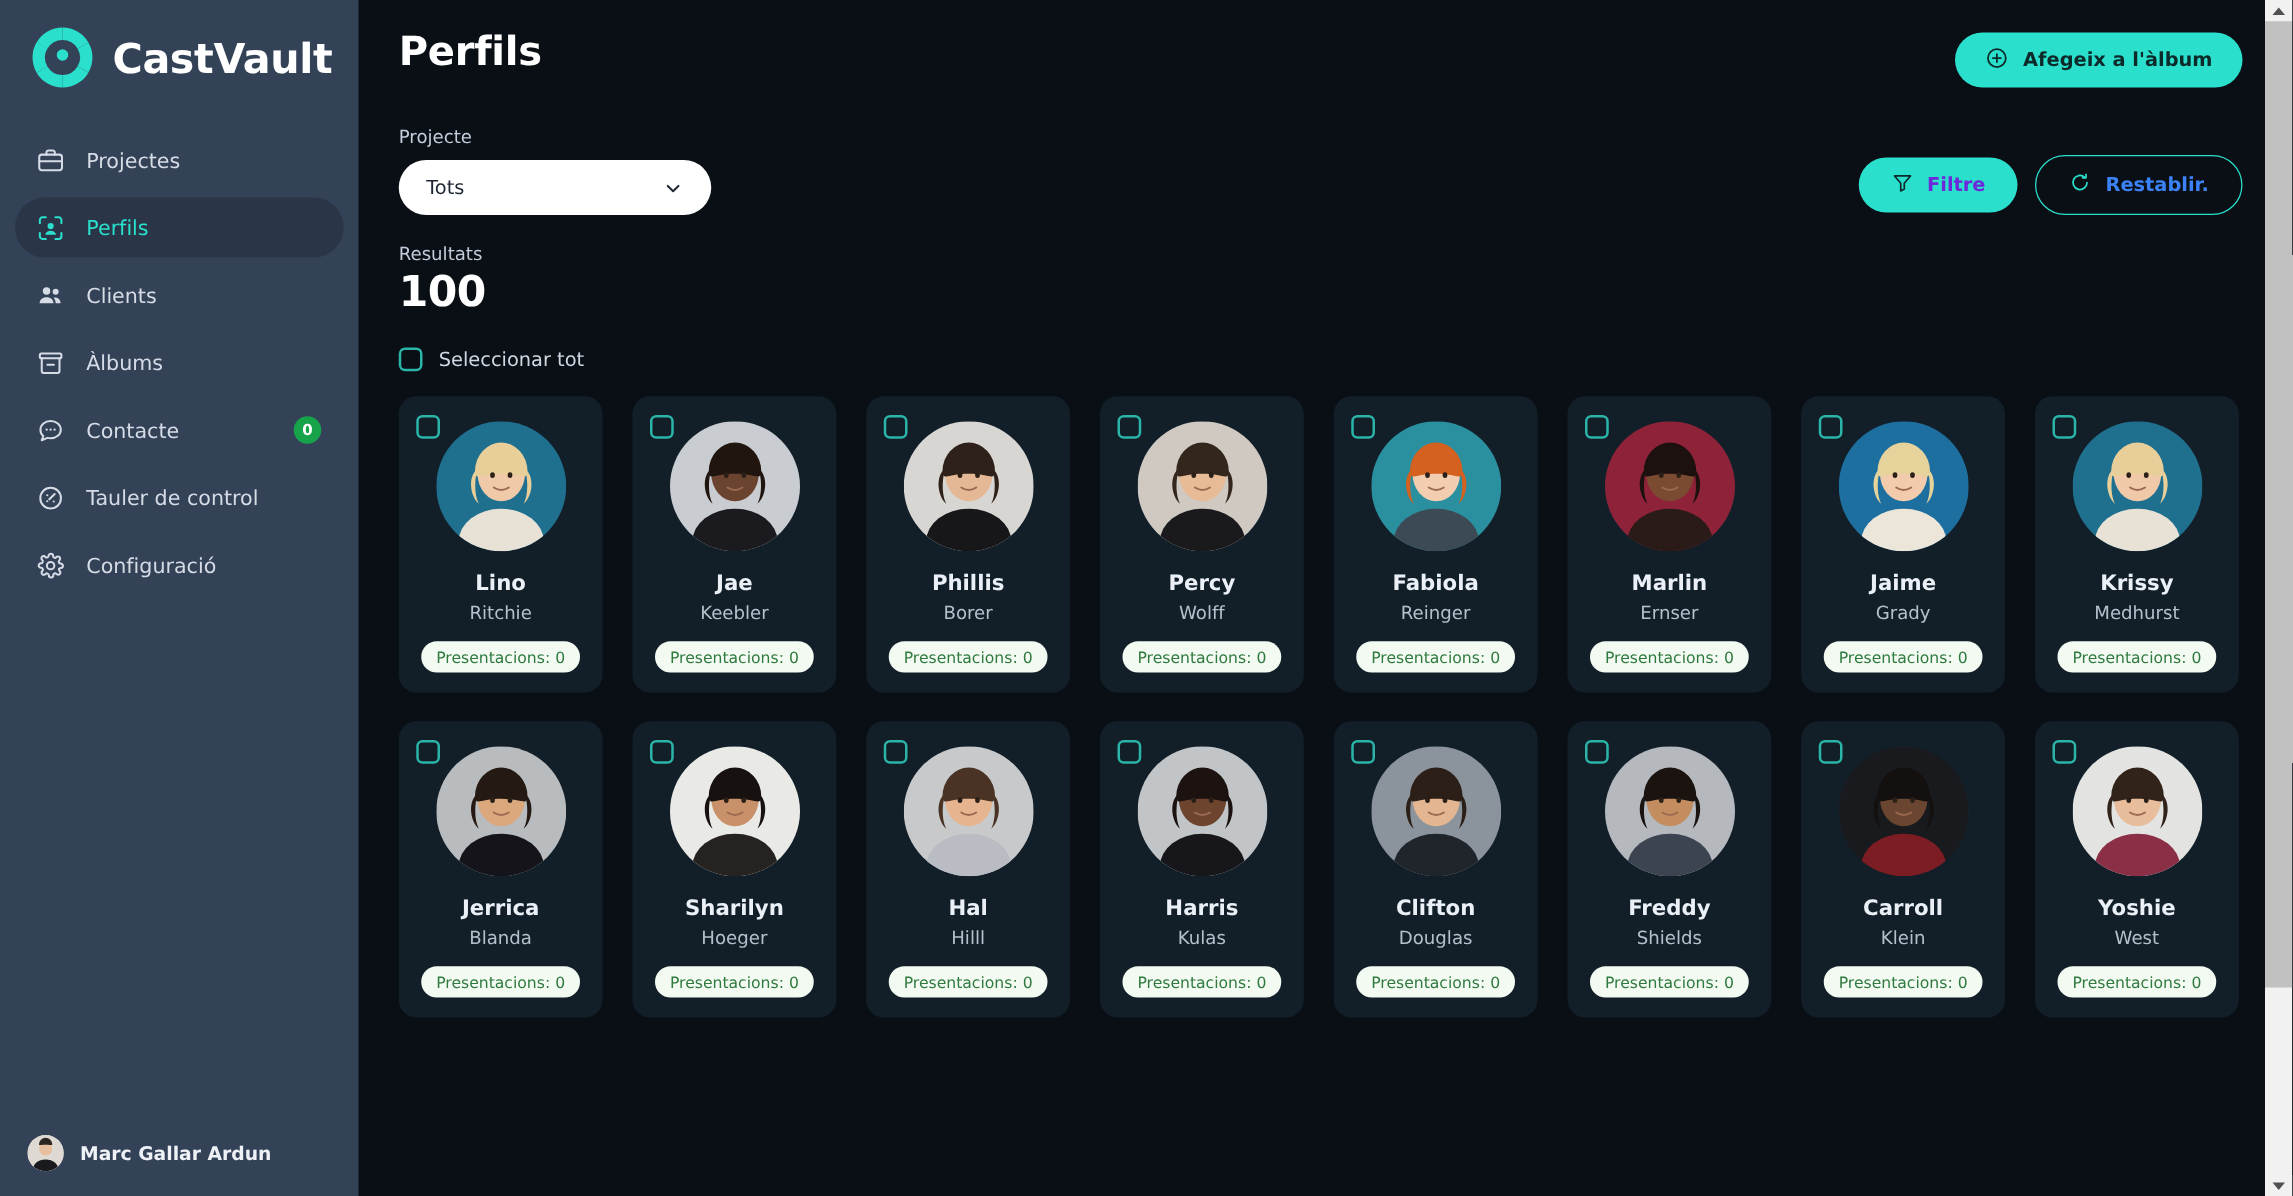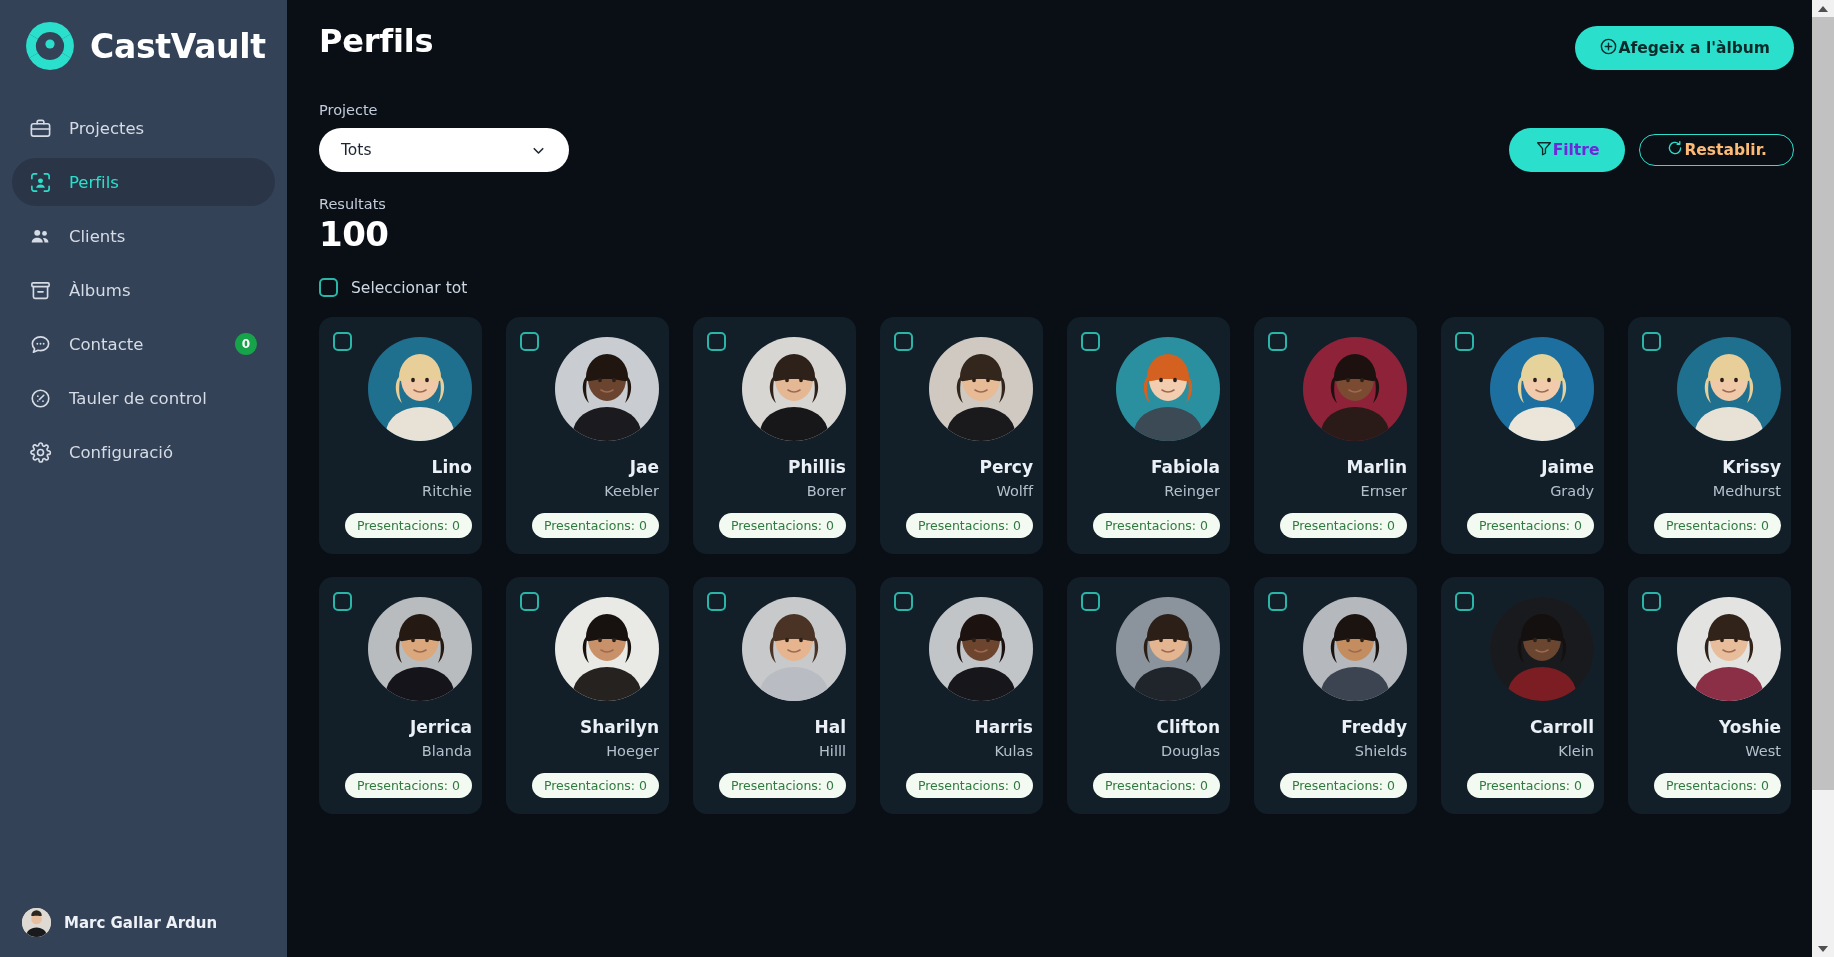--- a/index.html
+++ b/index.html
@@ -66,21 +66,21 @@
     position: relative; overflow: hidden;
     padding: 0 0 0 0;
   }
   .main-inner { padding: 22px 40px 0 32px; }
 
   .head-row { display: flex; align-items: flex-start; justify-content: space-between; }
   .page-title { color: #ffffff; font-size: 32px; font-weight: 700; letter-spacing: -0.2px; }
   .page-sub { color: #b9c3d2; font-size: 15.5px; margin-top: 9px; }
 
   .btn {
-    display: inline-flex; align-items: center; gap: 0;
+    display: inline-flex; align-items: center; gap: 11px;
     border: none; cursor: pointer; white-space: nowrap;
     font-family: inherit;
   }
   .btn-primary {
     background: #2ae0cc; color: #0c2a2a;
     height: 44px; padding: 0 24px; border-radius: 24px;
     font-size: 15.5px; font-weight: 600;
     margin-top: 4px;
   }
   .btn-primary svg { stroke: #0c2a2a; }
@@ -101,22 +101,22 @@
   .field-2 .select { width: 250px; }
 
   .filters-right { display: flex; gap: 14px; align-items: center; }
   .btn-filter {
     background: #2ae0cc; color: #6d28d9;
     height: 44px; padding: 0 26px; border-radius: 24px;
     font-size: 15.5px; font-weight: 600;
   }
   .btn-filter svg { stroke: #0c2a2a; }
   .btn-reset {
-    background: transparent; color: #fdba74;
-    height: 32px; padding: 0 26px; border-radius: 24px;
+    background: transparent; color: #3b82f6;
+    height: 48px; padding: 0 26px; border-radius: 24px;
     border: 1px solid #2ae0cc;
     font-size: 15.5px; font-weight: 600;
   }
   .btn-reset svg { stroke: #2ae0cc; }
 
   .results { margin-top: 24px; }
   .results-label { color: #c3ccd9; font-size: 14.5px; }
   .results-count { color: #ffffff; font-size: 34px; font-weight: 700; margin-top: 2px; letter-spacing: -0.5px; }
 
   .select-all { display: flex; align-items: center; gap: 13px; margin-top: 24px; }
@@ -128,21 +128,21 @@
   .select-all-label { color: #cfd7e2; font-size: 15.5px; }
 
   
   .grid {
     display: grid; grid-template-columns: repeat(8, 163px);
     gap: 23px 24px; margin-top: 20px;
   }
   .card {
     width: 163px; background: #121f29; border-radius: 14px;
     padding: 16px 10px 16px 10px; position: relative;
-    display: flex; flex-direction: column; align-items: flex-end;
+    display: flex; flex-direction: column; align-items: center;
     cursor: pointer;
   }
   .card .cb { position: absolute; top: 15px; left: 14px; }
   .avatar {
     width: 104px; height: 104px; border-radius: 50%;
     overflow: hidden; background: #1d2b36;
     margin-top: 4px; position: relative; flex: none;
   }
   .avatar svg { display: block; width: 104px; height: 104px; }
   .card-first { color: #eaf0f6; font-size: 17px; font-weight: 600; margin-top: 16px; text-align: center; }

